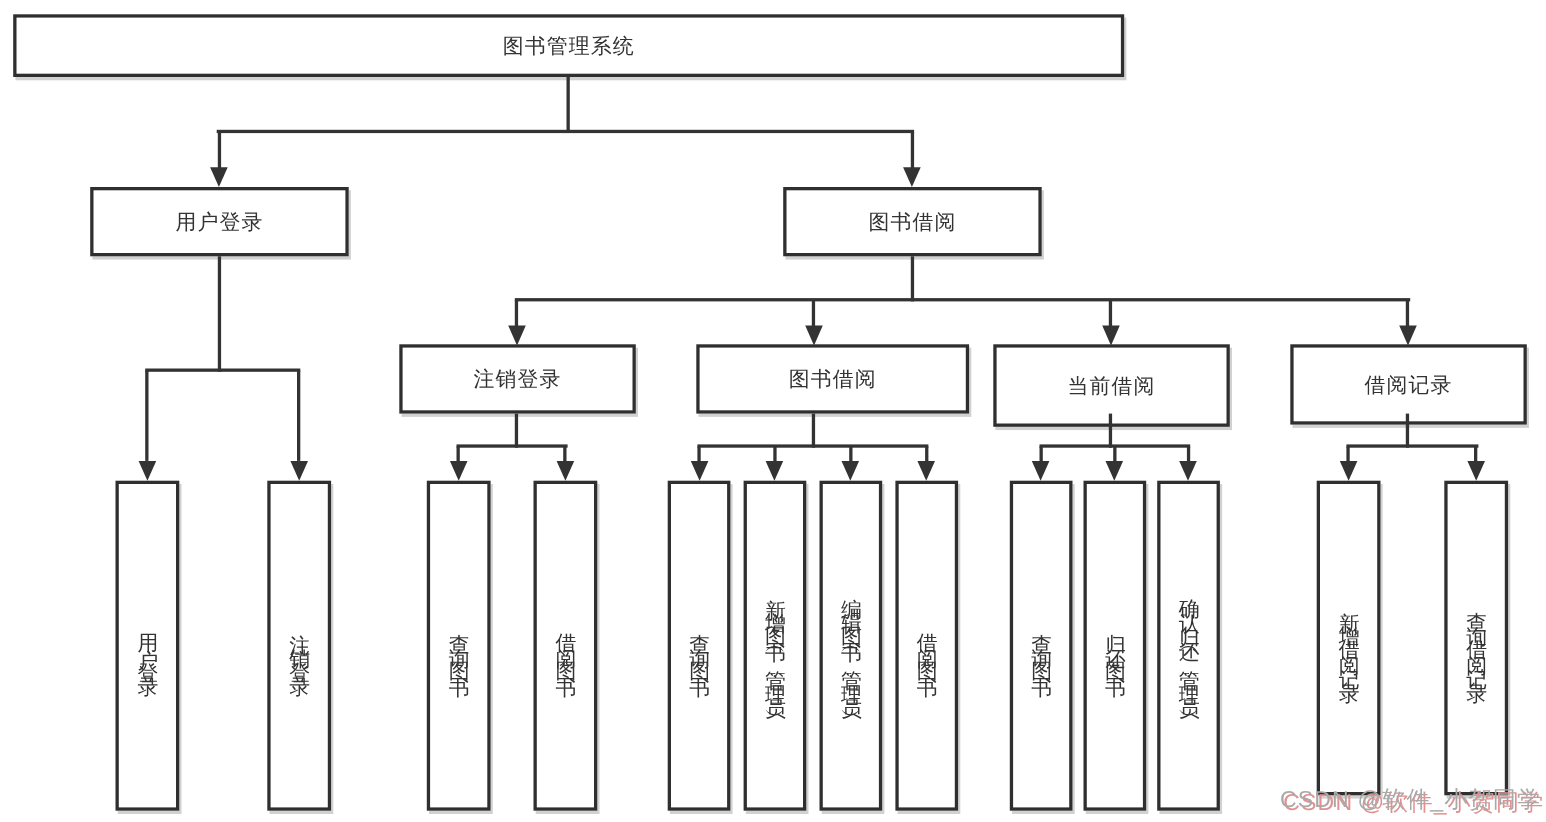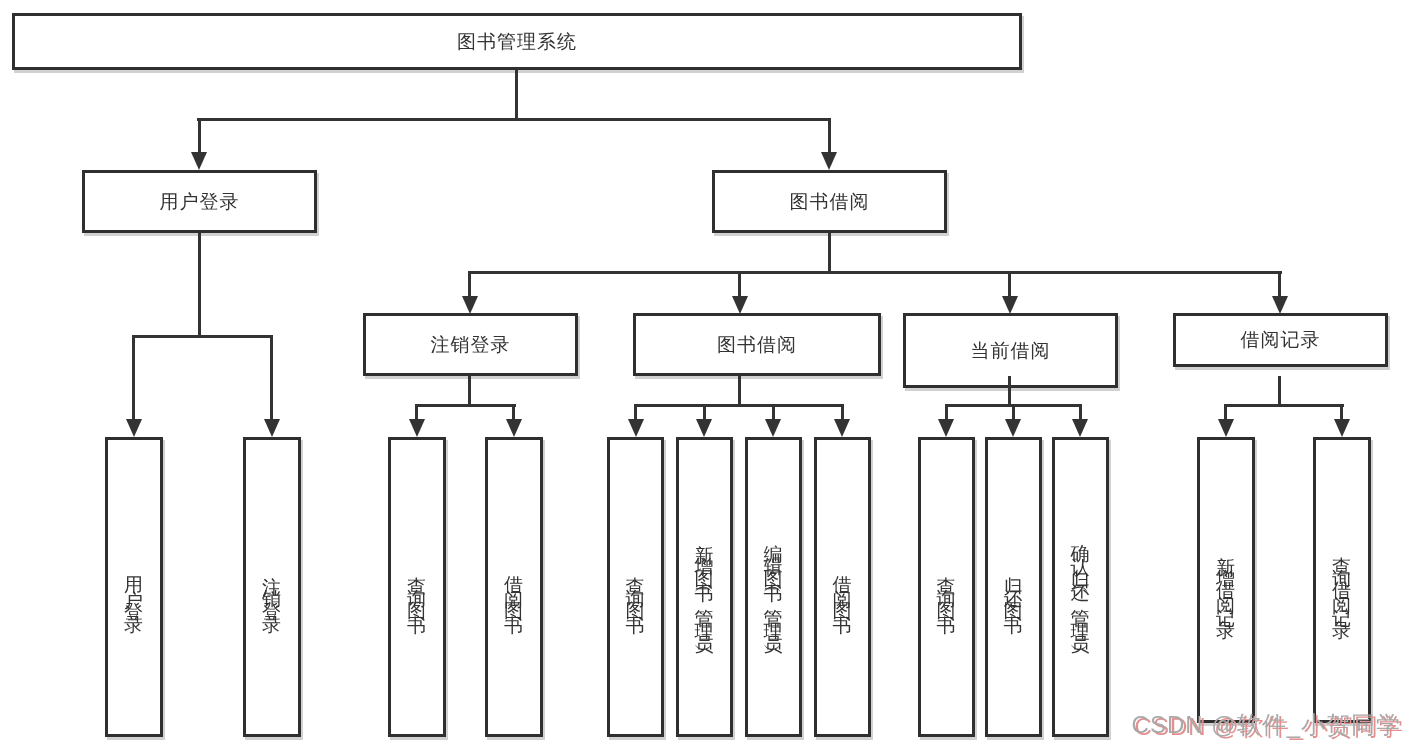--- a/index.html
+++ b/index.html
@@ -41,21 +41,21 @@
   .hline{ position:absolute; height:3px; background:var(--line); }
   .vline{ position:absolute; width:3px; background:var(--line); }
   .arrow{
     position:absolute; width:0; height:0;
     border-left:8px solid transparent;
     border-right:8px solid transparent;
     border-top:18px solid var(--line);
   }
   .watermark{
     position:absolute; right:4px; bottom:6px;
-    font-size:24px; color:var(--wm-gray);
+    font-size:21px; color:var(--wm-gray);
     text-shadow:3px 2px 0 var(--wm-red);
     letter-spacing:1px; white-space:nowrap;
   }
 </style>
 </head>
 <body>
 
 <div class="canvas">
 
   <div class="node" style="left:12px; top:13px; width:1010px; height:57px;">
@@ -75,21 +75,21 @@
   </div>
 
   <div class="node" style="left:633px; top:313px; width:248px; height:63px;">
     <span>图书借阅</span>
   </div>
 
   <div class="node" style="left:903px; top:313px; width:215px; height:75px;">
     <span>当前借阅</span>
   </div>
 
-  <div class="node" style="left:1173px; top:313px; width:215px; height:54px;">
+  <div class="node" style="left:1173px; top:313px; width:215px; height:73px;">
     <span>借阅记录</span>
   </div>
 
   <div class="vnode" style="left:105px;">
     <span class="vtext">用户登录</span>
   </div>
   <div class="vnode" style="left:243px;">
     <span class="vtext">注销登录</span>
   </div>
 

